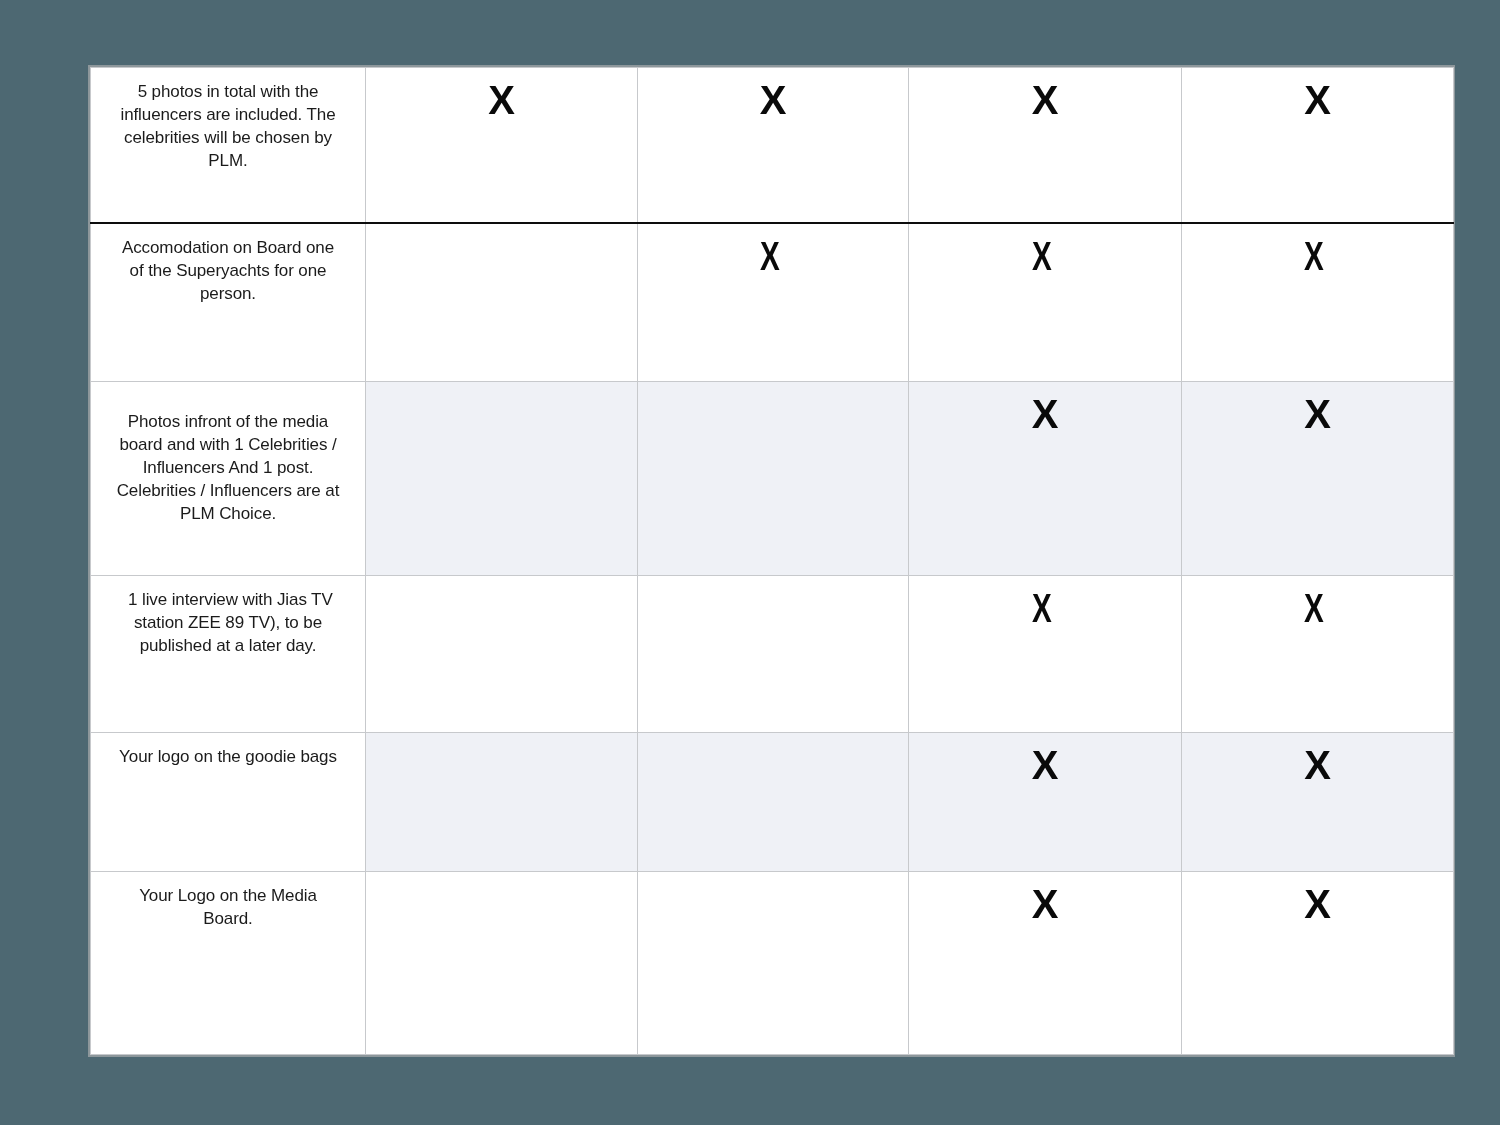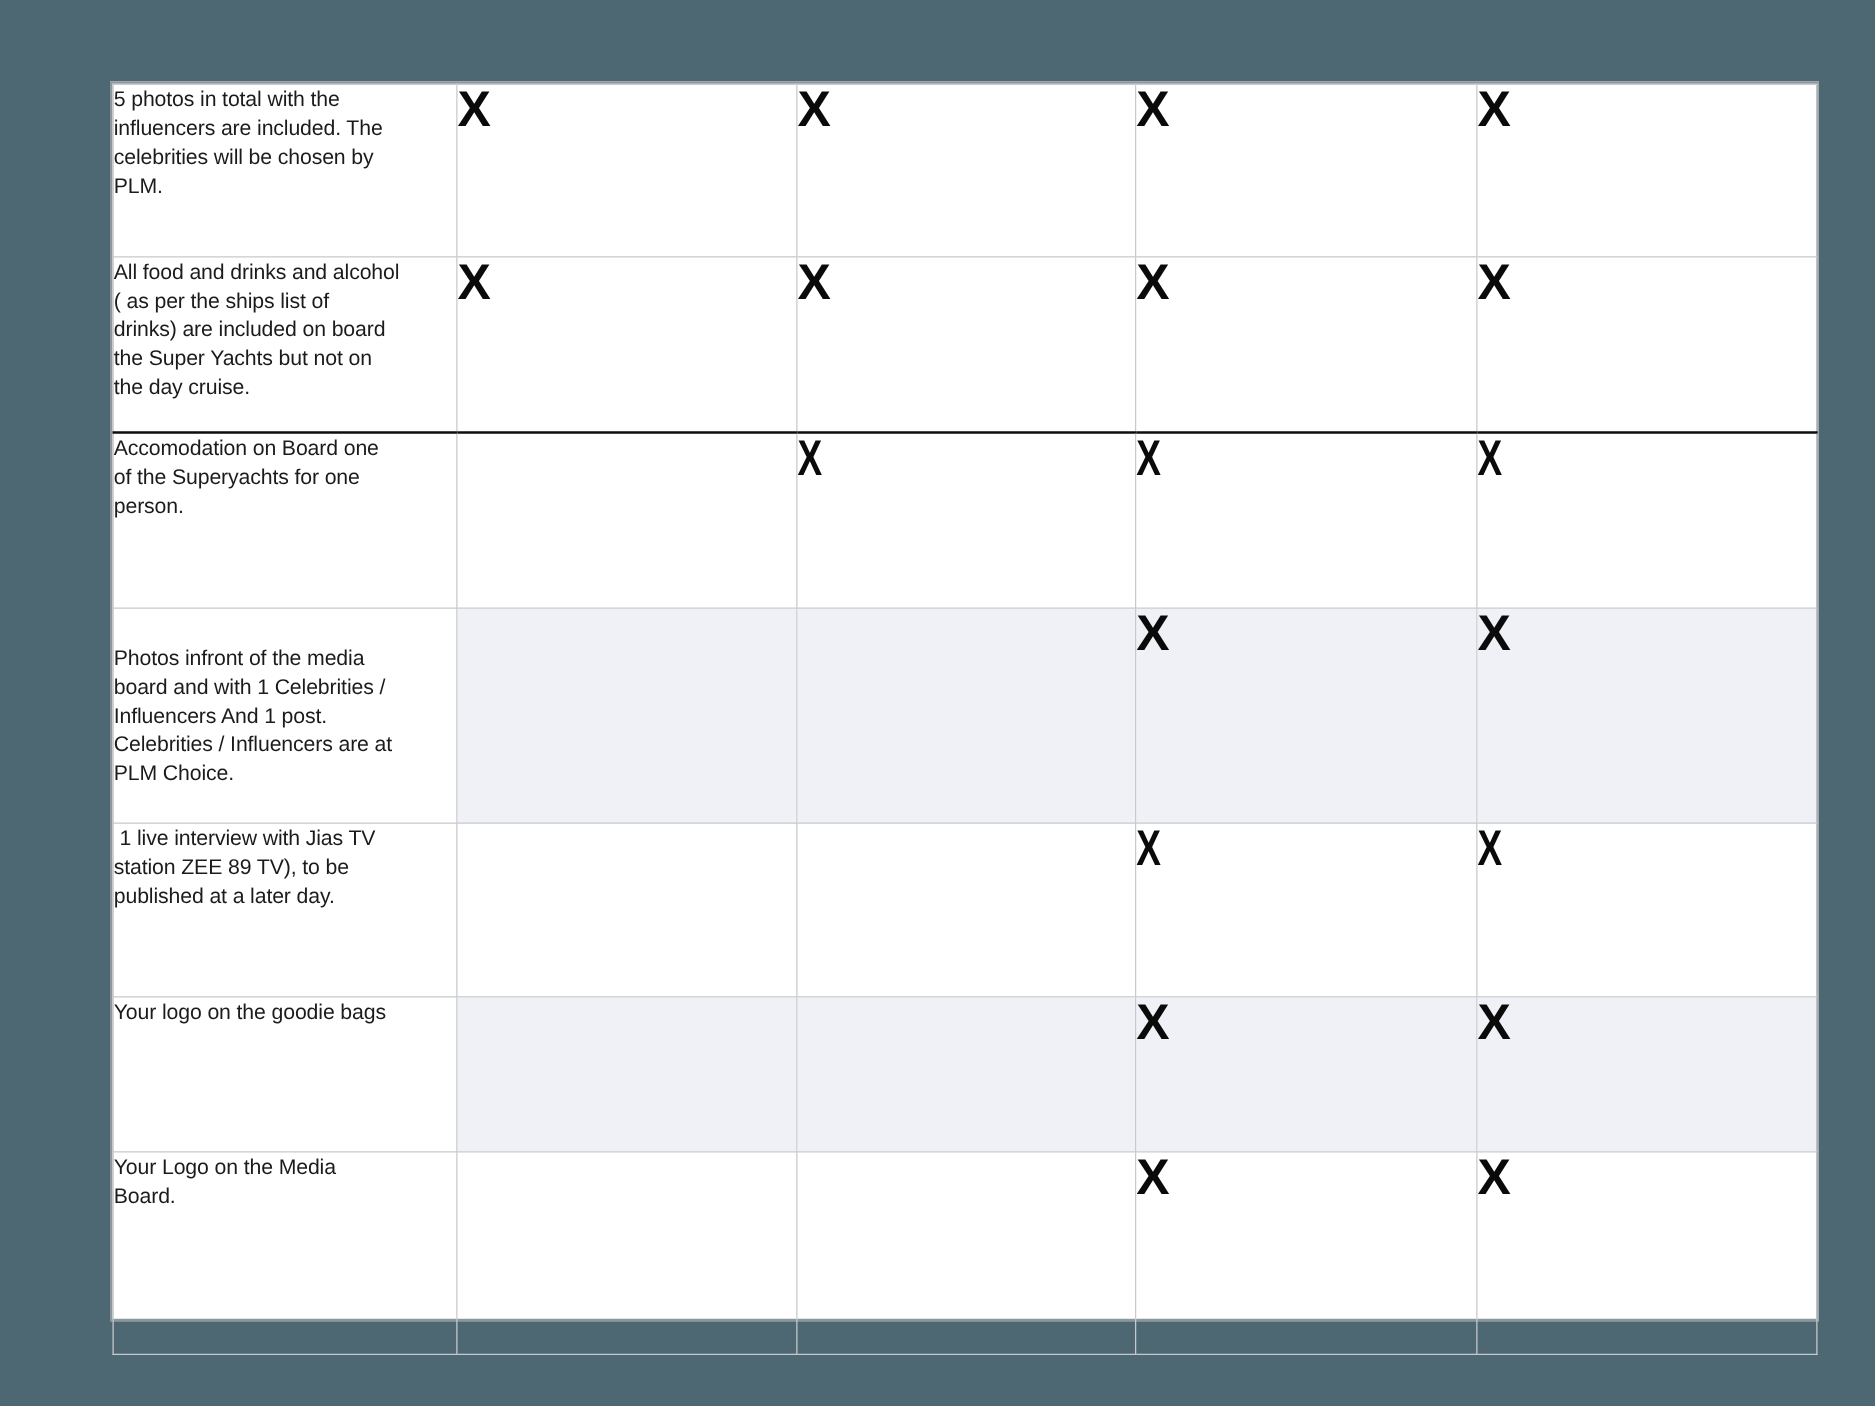--- a/index.html
+++ b/index.html
@@ -29,21 +29,22 @@
     border-collapse: collapse;
     table-layout: fixed;
     width: 1363px;
     height: 988px;
   }
   table.matrix td {
     border: 1px solid #c7c9cc;
     vertical-align: top;
     box-sizing: border-box;
     overflow: hidden;
-    padding: 0;
+    padding: 12px;
+    text-align: center;
   }
   td.label-cell {
     padding: 9px 2px 0 10px;
     font-size: 17px;
     line-height: 23px;
     letter-spacing: -0.1px;
     color: #1b1b1b;
     white-space: pre-wrap;
   }
   td.label-cell.vmid {
@@ -89,31 +90,20 @@
       <tr style="height:138px">
         <td class="label-cell">5 photos in total with the
 influencers are included. The
 celebrities will be chosen by
 PLM.</td>
         <td class="mark-cell"><span class="x-glyph">X</span></td>
         <td class="mark-cell"><span class="x-glyph">X</span></td>
         <td class="mark-cell"><span class="x-glyph">X</span></td>
         <td class="mark-cell"><span class="x-glyph">X</span></td>
       </tr>
-      <tr style="height:140px">
-        <td class="label-cell">All food and drinks and alcohol
-( as per the ships list of
-drinks) are included on board
-the Super Yachts but not on
-the day cruise.</td>
-        <td class="mark-cell"><span class="x-glyph">X</span></td>
-        <td class="mark-cell"><span class="x-glyph">X</span></td>
-        <td class="mark-cell"><span class="x-glyph">X</span></td>
-        <td class="mark-cell"><span class="x-glyph">X</span></td>
-      </tr>
       <tr style="height:141px" class="heavy-top">
         <td class="label-cell heavy-right">Accomodation on Board one
 of the Superyachts for one
 person.</td>
         <td class="mark-cell"><span class="x-glyph narrow"></span></td>
         <td class="mark-cell"><span class="x-glyph narrow">X</span></td>
         <td class="mark-cell"><span class="x-glyph narrow">X</span></td>
         <td class="mark-cell"><span class="x-glyph narrow">X</span></td>
       </tr>
       <tr style="height:172px">

